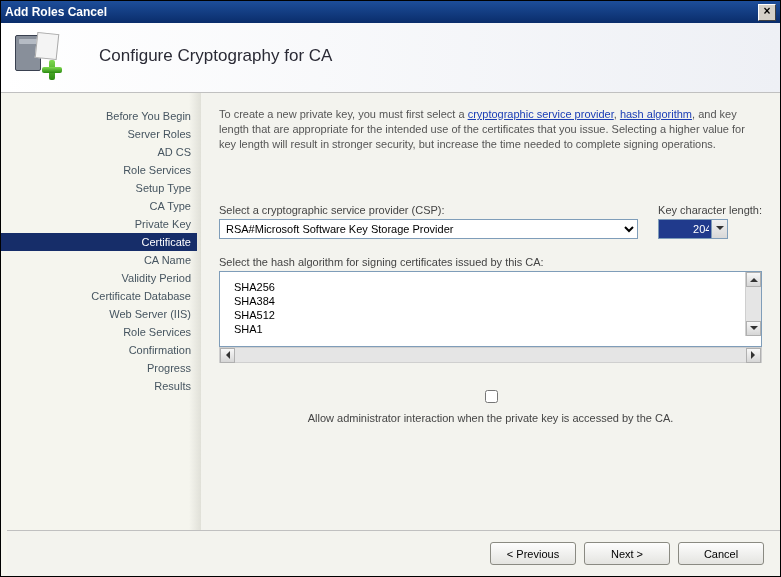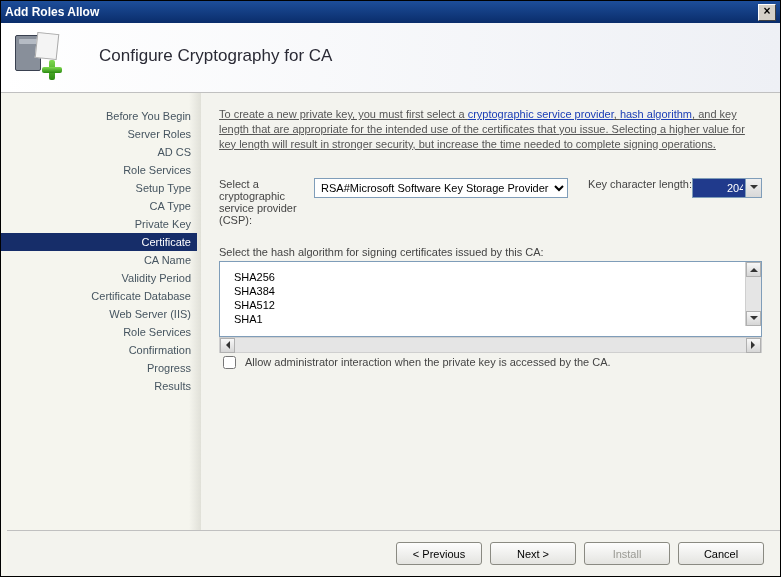--- a/index.html
+++ b/index.html
@@ -77,24 +77,24 @@
     background: #162d69;
     color: #fff;
   }
   .content {
     flex: 1;
     padding: 14px 18px 8px 18px;
     background: #f3f3ee;
     display: flex;
     flex-direction: column;
   }
-  .intro { color: #555; line-height: 1.35; text-decoration: underline; }
+  .intro { color: #555; line-height: 1.35; }
   .intro a { color: #1a3db5; text-decoration: underline; }
   .form-row { display: flex; gap: 20px; margin-top: 26px; }
-  .form-col { display: flex; flex-direction: row; }
+  .form-col { display: flex; flex-direction: column; margin-top: 26px; }
   .form-col.csp { flex: 1; }
   .label { color: #444; margin-bottom: 3px; }
   select, .listbox, input[type=text] {
     font: inherit;
     border: 1px solid #7f9db9;
     background: #fff;
     padding: 1px 2px;
   }
   select { height: 20px; }
   .klen-wrap { display:flex; }
@@ -119,21 +119,21 @@
   }
   .scroll-v .btn.up::after{content:"";border:4px solid transparent;border-bottom-color:#333;margin-bottom:3px;}
   .scroll-v .btn.down{position:absolute;bottom:0;}
   .scroll-v .btn.down::after{content:"";border:4px solid transparent;border-top-color:#333;margin-top:3px;}
   .scroll-h {
     height:16px;margin-top:0;background:#e5e5e5;border:1px solid #cfcfcf;
     display:flex;justify-content:space-between;
   }
   .scroll-h .btn.left::after{content:"";border:4px solid transparent;border-right-color:#333;margin-right:3px;}
   .scroll-h .btn.right::after{content:"";border:4px solid transparent;border-left-color:#333;margin-left:3px;}
-  .chk-row { display:flex; align-items:center; gap:6px; color:#444;}
+  .chk-row { margin-top: 24px; display:flex; align-items:center; gap:6px; color:#444;flex-direction:column;}
   .chk-row input { width:13px;height:13px; }
   .more-link { margin-top:auto; padding-top:40px; }
   .more-link a { color:#1a3db5; text-decoration:underline; }
   .footer {
     border-top: 1px solid #c0c0c0;
     padding: 6px 16px;
     display:flex; justify-content:flex-end; gap:8px;
     background:#f3f3ee;
     position:absolute;
     bottom:1px; left:7px; right:1px;
@@ -148,21 +148,21 @@
     border-radius:3px;
     font: inherit;
     cursor: default;
   }
   .wbtn:disabled { color:#9a9a94; }
 </style>
 </head>
 <body>
 
 <div class="titlebar">
-  <span class="title">Add Roles Allow</span>
+  <span class="title">Add Roles Cancel</span>
   <div class="close-btn">×</div>
 </div>
 
 <div class="header-area">
   <div class="header-icon">
     <div class="hdr-server"></div>
     <div class="hdr-paper"></div>
     <div class="hdr-plus"></div>
   </div>
   <div class="header-title">Configure Cryptography for CA</div>
@@ -236,15 +236,14 @@
 
     <div class="more-link">
       <a href="#">More about cryptographic options for a CA</a>
     </div>
   </div>
 </div>
 
 <div class="footer">
   <button class="wbtn">&lt; Previous</button>
   <button class="wbtn">Next &gt;</button>
-  <button class="wbtn" disabled="">Install</button>
   <button class="wbtn">Cancel</button>
 </div>
 
 </body></html>

